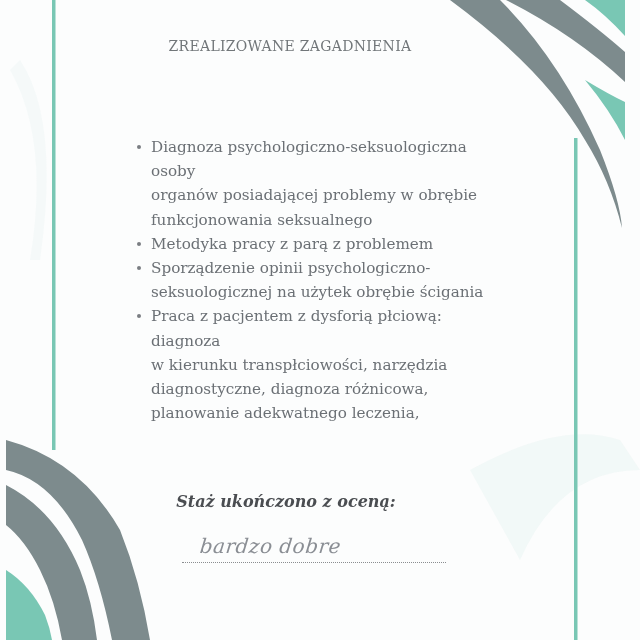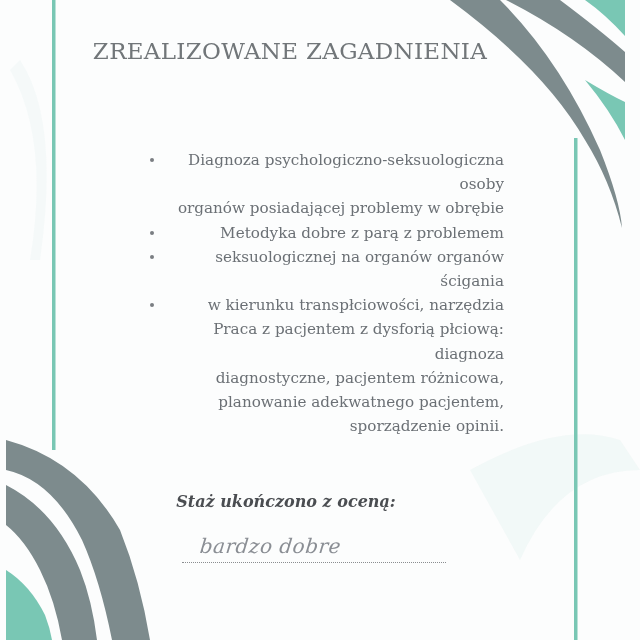--- a/index.html
+++ b/index.html
@@ -25,37 +25,36 @@
       height: 640px;
       pointer-events: none;
     }
     .title {
       position: absolute;
       left: 0;
       width: 580px;
       top: 38px;
       text-align: center;
       font-family: "DejaVu Serif", serif;
-      font-size: 23px;
+      font-size: 14px;
       letter-spacing: 0.3px;
       color: #717679;
     }
     .list {
       position: absolute;
       left: 151px;
       top: 135px;
       width: 340px;
-      margin: 13px;
+      margin: 0;
       padding: 0;
       list-style: none;
       font-family: "DejaVu Serif", serif;
       font-size: 15.2px;
       line-height: 24.2px;
       color: #6b7075;
-      text-align: right;
     }
     .list li {
       position: relative;
       margin: 0;
       padding: 0;
     }
     .bullet {
       position: absolute;
       left: -14px;
       top: 10px;
@@ -120,36 +119,37 @@
     <path d="M6 570 Q30 585 45 615 Q50 628 52 640 L6 640 Z" fill="#79c7b4"></path>
   </svg>
 
   <div class="title">ZREALIZOWANE ZAGADNIENIA</div>
 
   <ul class="list">
     <li>
       <span class="bullet"></span>
       <div>Diagnoza psychologiczno-seksuologiczna osoby</div>
       <div>organów posiadającej problemy w obrębie</div>
+      <div>funkcjonowania seksualnego</div>
     </li>
     <li>
       <span class="bullet"></span>
-      <div>Metodyka dobre z parą z problemem</div>
+      <div>Metodyka pracy z parą z problemem</div>
     </li>
     <li>
       <span class="bullet"></span>
-      <div>seksuologicznej na organów organów ścigania</div>
+      <div>Sporządzenie opinii psychologiczno-</div>
+      <div>seksuologicznej na użytek obrębie ścigania</div>
     </li>
     <li>
       <span class="bullet"></span>
+      <div>Praca z pacjentem z dysforią płciową: diagnoza</div>
       <div>w kierunku transpłciowości, narzędzia</div>
-      <div>Praca z pacjentem z dysforią płciową: diagnoza</div>
-      <div>diagnostyczne, pacjentem różnicowa,</div>
-      <div>planowanie adekwatnego pacjentem,</div>
-      <div>sporządzenie opinii.</div>
+      <div>diagnostyczne, diagnoza różnicowa,</div>
+      <div>planowanie adekwatnego leczenia,</div>
     </li>
   </ul>
 
   <div class="grade-label">Staż ukończono z oceną:</div>
   <div class="grade-value">bardzo dobre</div>
   <div class="grade-line"></div>
 
 </div>
 
 </body></html>

